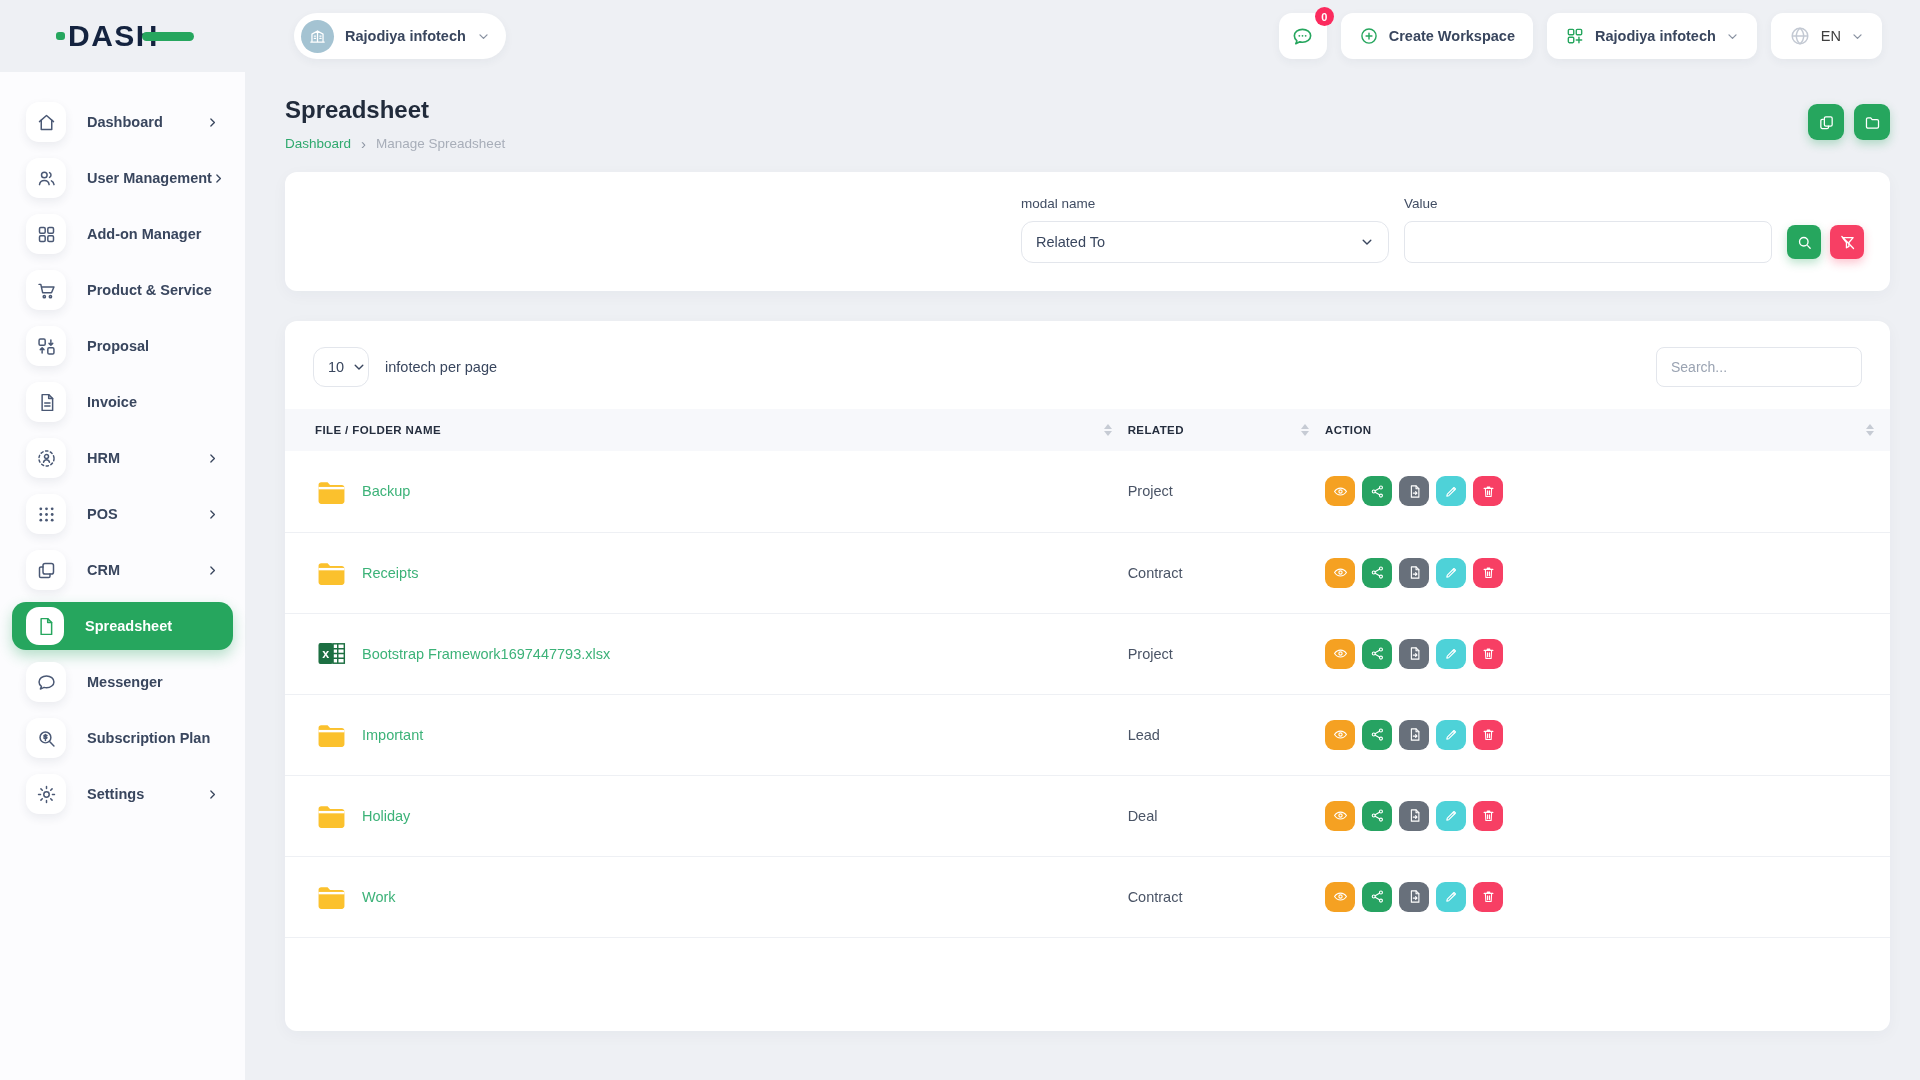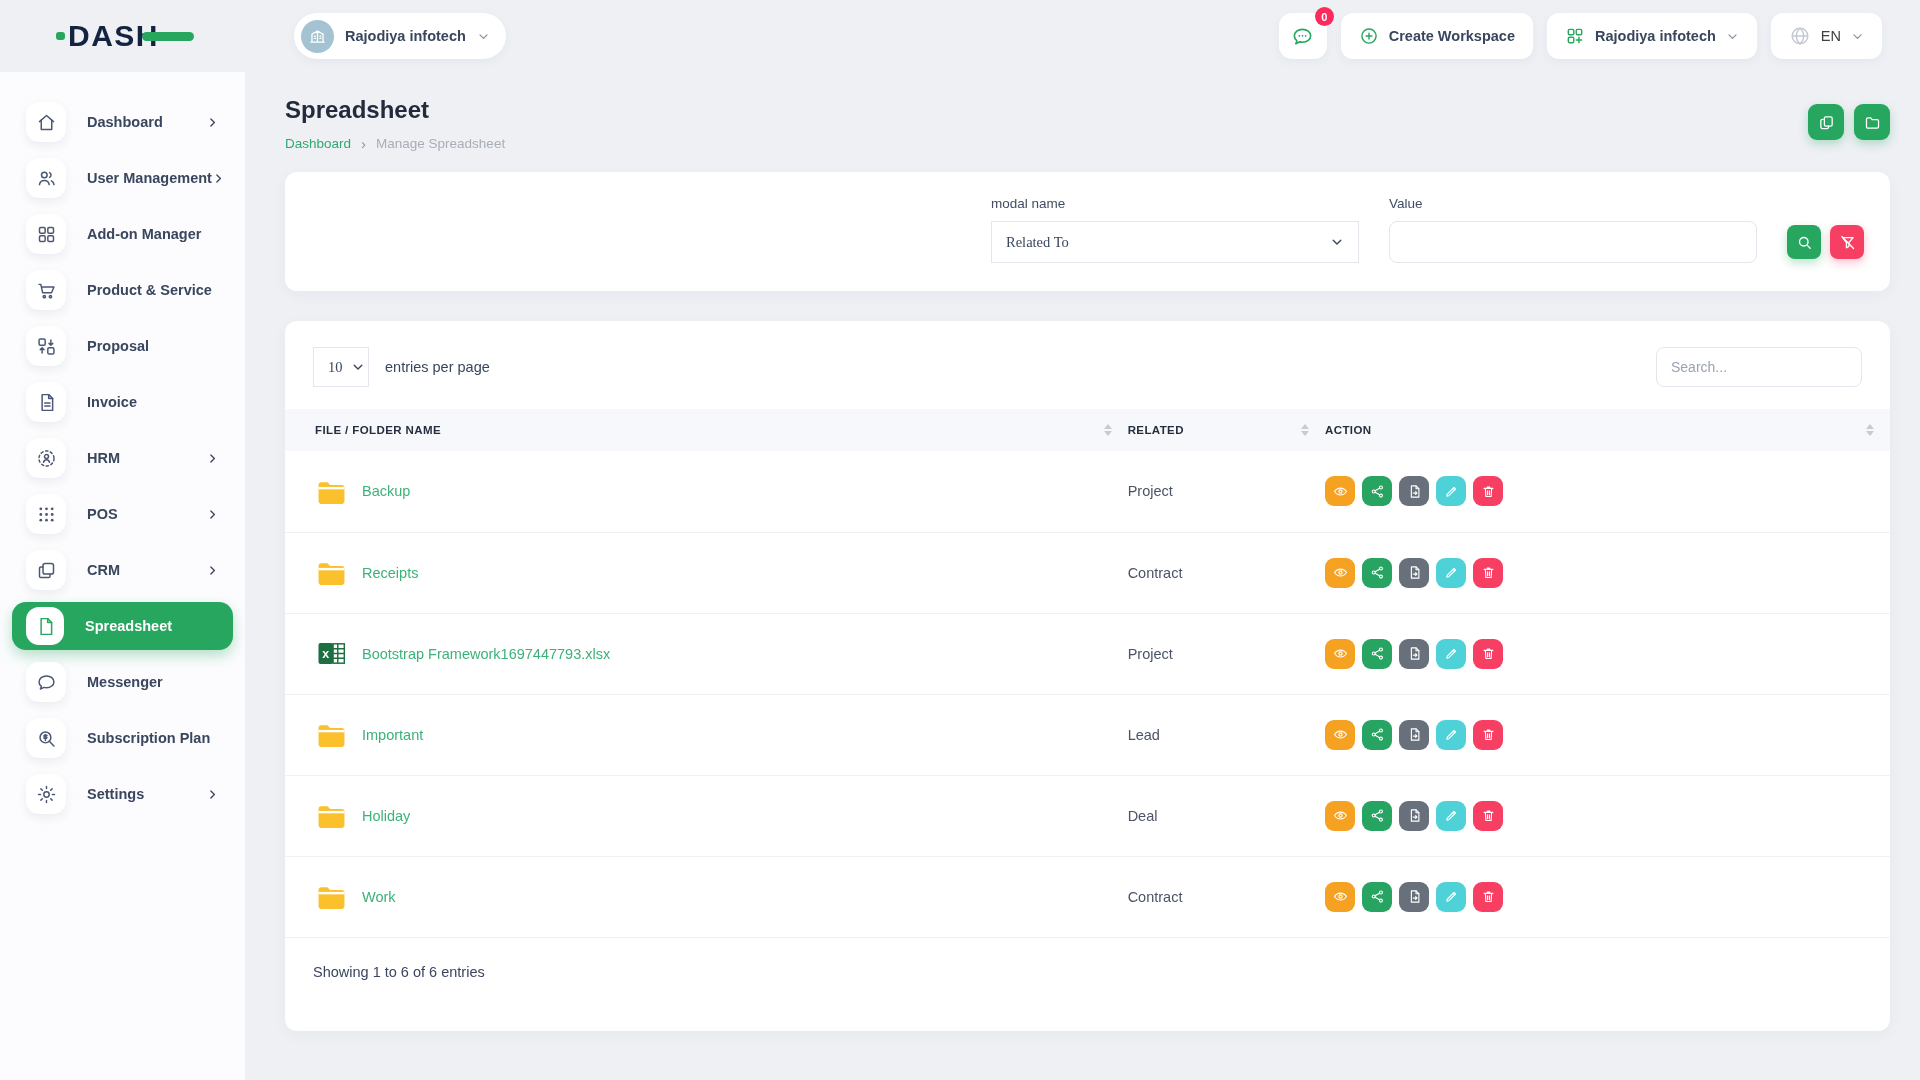--- a/index.html
+++ b/index.html
@@ -70,24 +70,24 @@
   .sq-btn { width:36px; height:36px; border:none; border-radius:9px; display:flex; align-items:center;
     justify-content:center; color:#fff; cursor:pointer; }
   .sq-btn svg { width:17px; height:17px; }
   .sq-btn.green { background:#26a65e; box-shadow:0 4px 10px rgba(38,166,94,.3); }
   .sq-btn.pink  { background:#f73f64; box-shadow:0 4px 10px rgba(247,63,100,.3); }
   .sq-btn.sm { width:34px; height:34px; border-radius:8px; }
 
   
   .card { background:#fff; border-radius:12px; box-shadow:0 4px 16px rgba(36,50,74,.04); }
   .filter-card { margin-top:20px; padding:24px 26px 28px; display:flex; justify-content:flex-end;
-    align-items:flex-end; gap:30px; }
+    align-items:flex-end; gap:15px; }
   .fgroup label { display:block; font-size:13.5px; color:#414d63; margin-bottom:10px; }
   .select { display:flex; align-items:center; justify-content:space-between; gap:8px; padding:0 14px;
-    background:#fff; border:1px solid #e3e6ec; border-radius:0; font-size:14.5px; color:#39465e; cursor:pointer;font-family:Liberation Serif, serif; }
+    background:#fff; border:1px solid #e3e6ec; border-radius:12px; font-size:14.5px; color:#39465e; cursor:pointer; }
   .select svg { width:14px; height:14px; color:#39465e; flex:none; }
   .fgroup .select, .fgroup input { width:368px; height:42px; }
   .fgroup input { border:1px solid #e3e6ec; border-radius:8px; padding:0 14px; font-size:14.5px;
     color:#39465e; outline:none; }
   .fbtns { display:flex; gap:9px; padding-bottom:4px; }
 
   
   .table-card { margin-top:30px; padding-top:26px; min-height:710px; }
   .table-controls { display:flex; justify-content:space-between; align-items:center; padding:0 28px; }
   .tc-left { display:flex; align-items:center; gap:16px; }
@@ -434,21 +434,21 @@
 
       <section class="card table-card">
         <div class="table-controls">
           <div class="tc-left">
             <div class="select small">
               <span>10</span>
               <svg viewBox="0 0 24 24" fill="none" stroke="currentColor" stroke-width="2.4" stroke-linecap="round" stroke-linejoin="round">
                   <path d="M5.5 9l6.5 6.5L18.5 9"></path>
                 </svg>
             </div>
-            <span class="ctl-label">entries per page</span>
+            <span class="ctl-label">infotech per page</span>
           </div>
           <input class="search" placeholder="Search..." style="">
         </div>
 
         <table>
           <thead>
               <tr id="thead-row">
                 <th><span class="th-label">FILE / FOLDER NAME</span><span class="sort">
                     <i class="s-up"></i>
                     <i class="s-down"></i>
@@ -768,17 +768,16 @@
                         <path d="M5 7h14M10 7V5h4v2M7 7l.8 13h8.4L17 7"></path>
                         <path d="M10.5 11v6M13.5 11v6"></path>
                       </svg>
                     </button>
                   </div>
                 </td>
               </tr>
             </tbody>
         </table>
 
-        <div class="tfooter">Showing 1 to 6 of 6 entries</div>
       </section>
     </main>
   </div>
 </div>
 
 </body></html>

